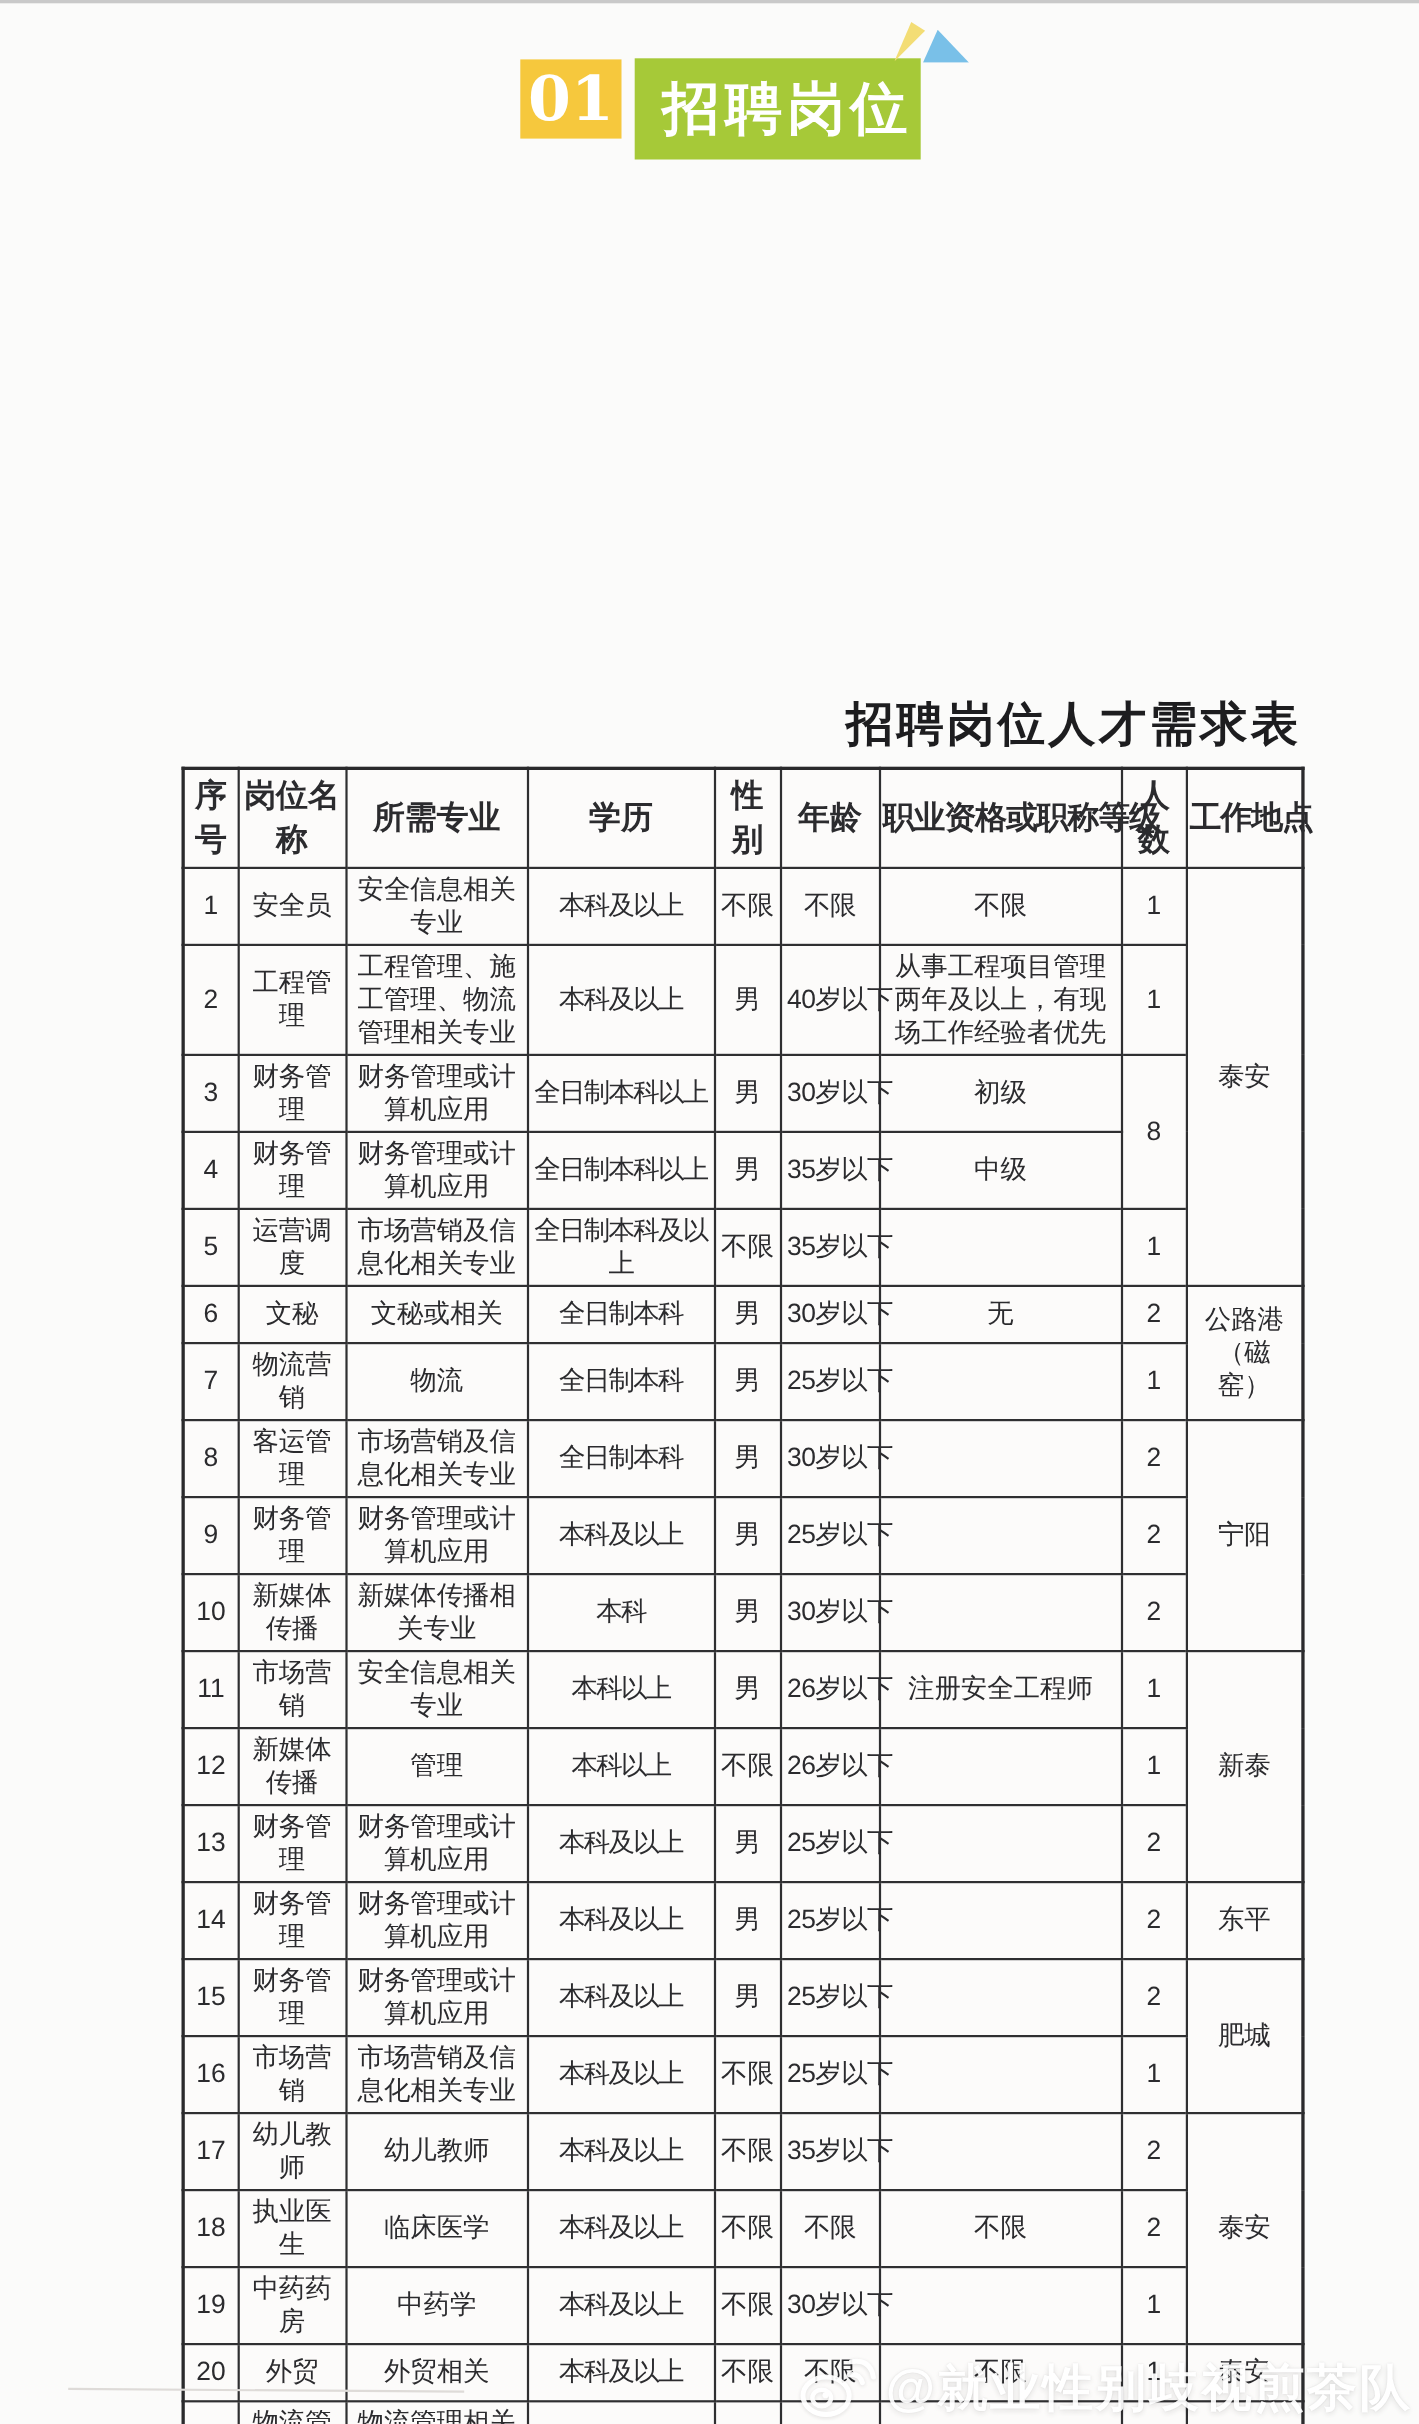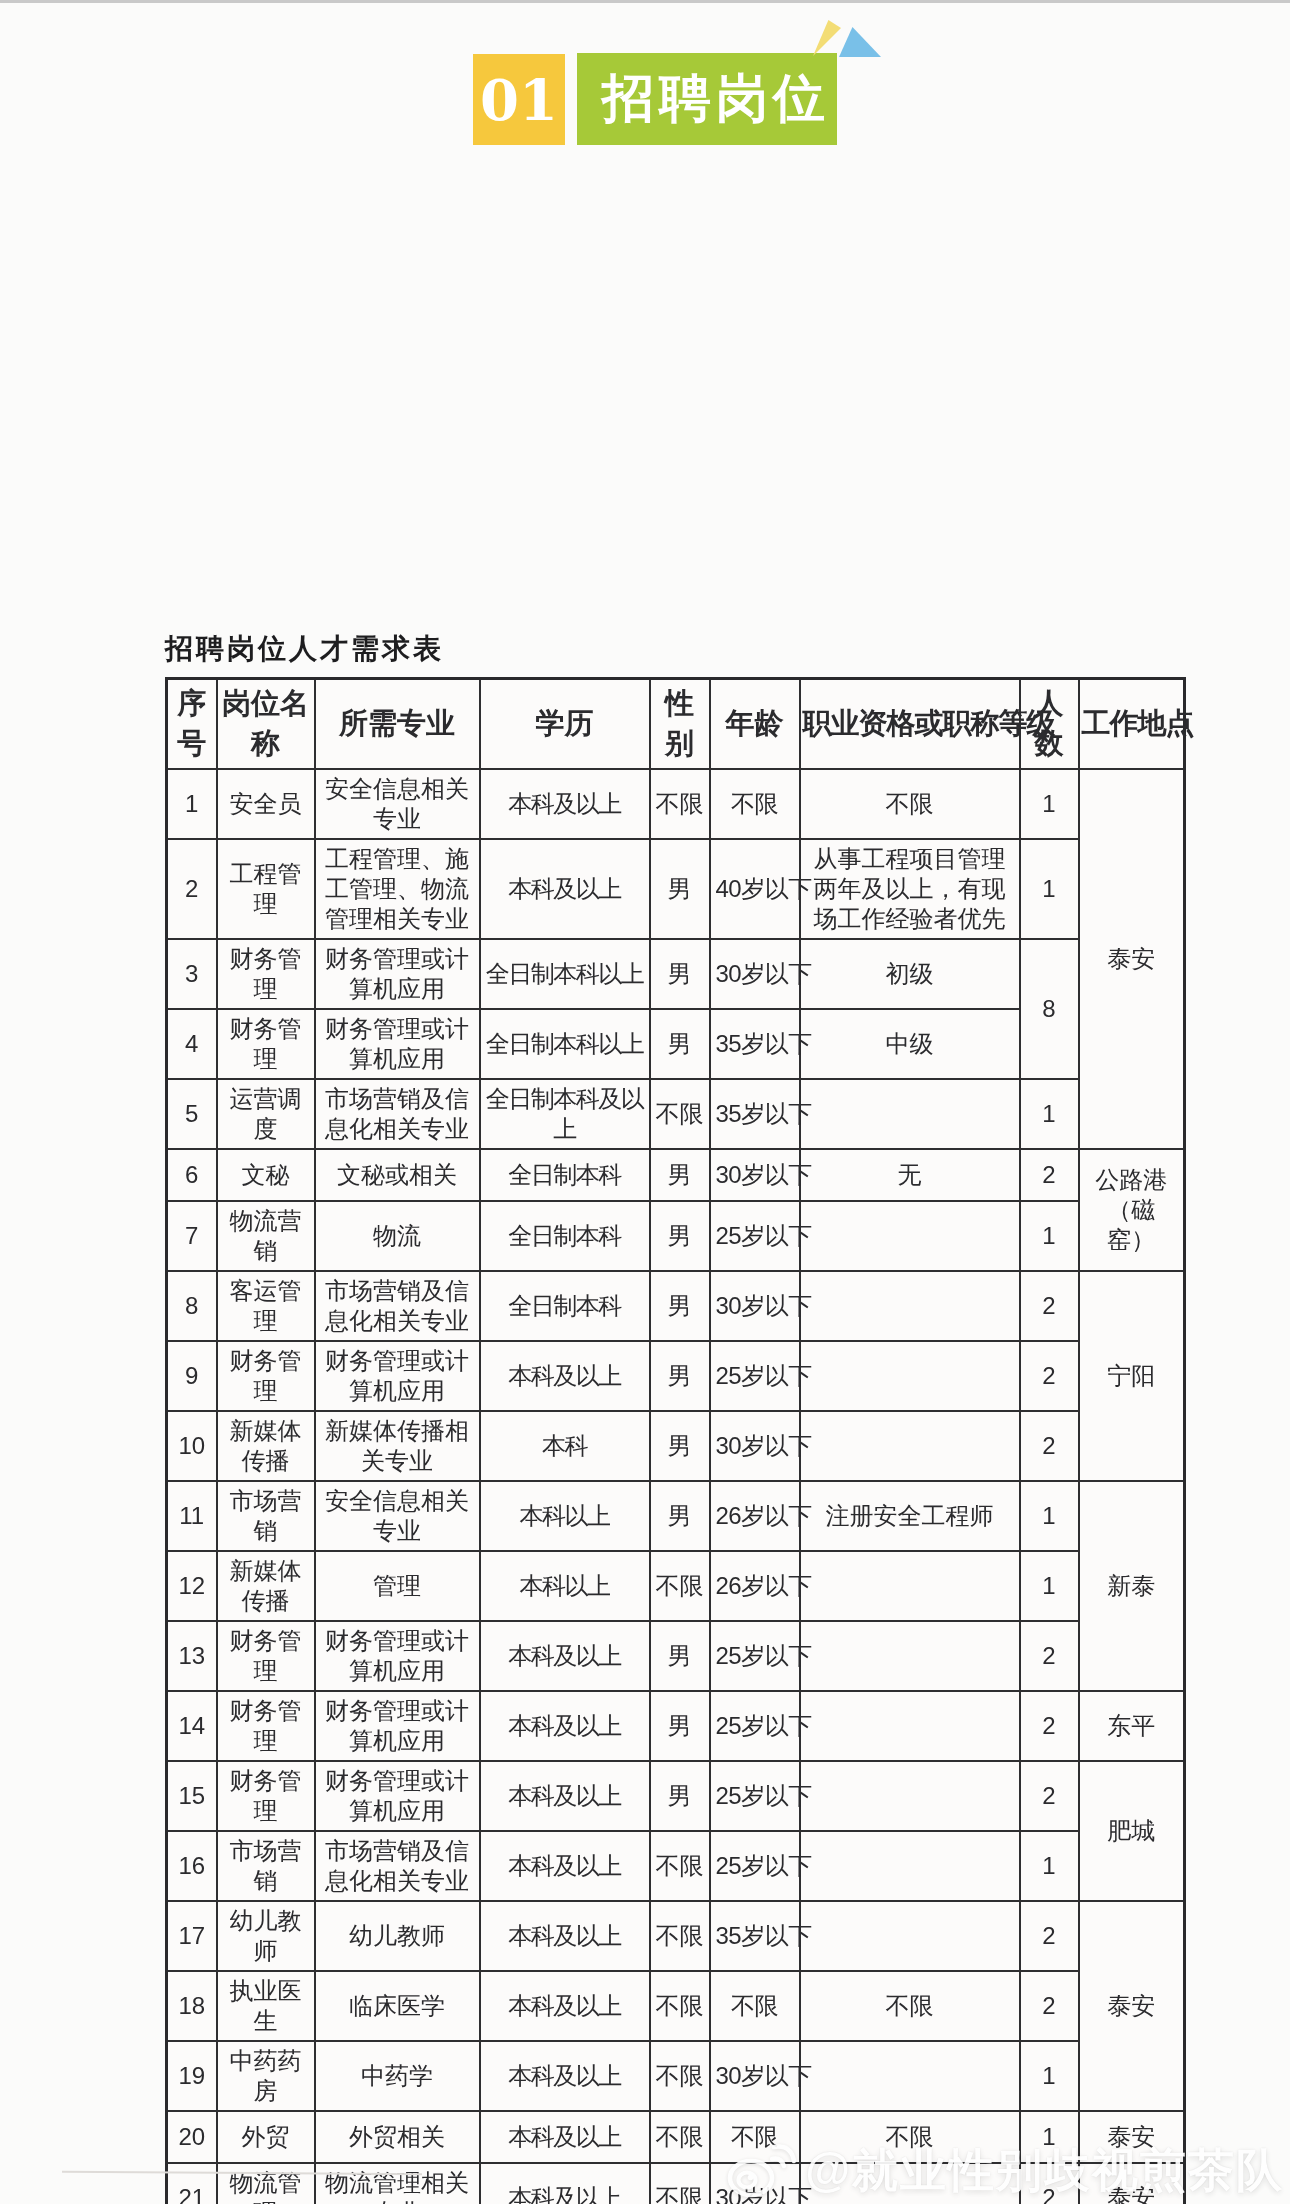--- a/index.html
+++ b/index.html
@@ -8,21 +8,21 @@
     width:1290px;height:2204px;
     background:#fbfbfa;
     overflow:hidden;
     font-family:"Liberation Sans","DejaVu Sans",sans-serif;
   }
   .top-line{position:absolute;top:0;left:0;width:100%;height:3px;background:#c9c9c9;}
 
   
   .badge-row{position:absolute;top:53px;left:473px;height:92px;}
   .badge-num{
-    position:absolute;left:0;top:1px;width:92px;height:91px;
+    position:absolute;left:0;top:1px;width:92px;height:72px;
     display:flex;align-items:center;justify-content:center;
     color:#ffffff;font-family:"DejaVu Serif","Liberation Serif",serif;
     font-weight:700;font-size:56px;
   }
   .badge-title{
     position:absolute;left:104px;top:0;width:242px;height:92px;
     display:flex;align-items:center;justify-content:center;
     color:#ffffff;font-weight:700;font-size:52px;letter-spacing:5px;
   }
   .tri{position:absolute;}
@@ -34,22 +34,22 @@
   
   .intro{
     position:absolute;top:248px;left:60px;width:1178px;
     font-size:41px;line-height:85px;letter-spacing:7px;
     color:#5b5b5e;text-align:justify;
   }
 
   
   .table-wrap{position:absolute;top:630px;left:165px;width:1018px;}
   .table-title{
-    text-align:left;font-family:Liberation Mono, monospace;
-    font-weight:700;font-size:28px;color:#1d1d1f;letter-spacing:3px;
+    text-align:right;font-family:Liberation Mono, monospace;
+    font-weight:700;font-size:43px;color:#1d1d1f;letter-spacing:3px;
     margin:0 0 9px 0;
   }
   table.req{
     border-collapse:collapse;table-layout:fixed;width:1018px;
     background:#fcfbfa;
   }
   table.req th,table.req td{
     border:2px solid #2f2f31;
     text-align:center;vertical-align:middle;
     padding:4px 5px;height:42px;

